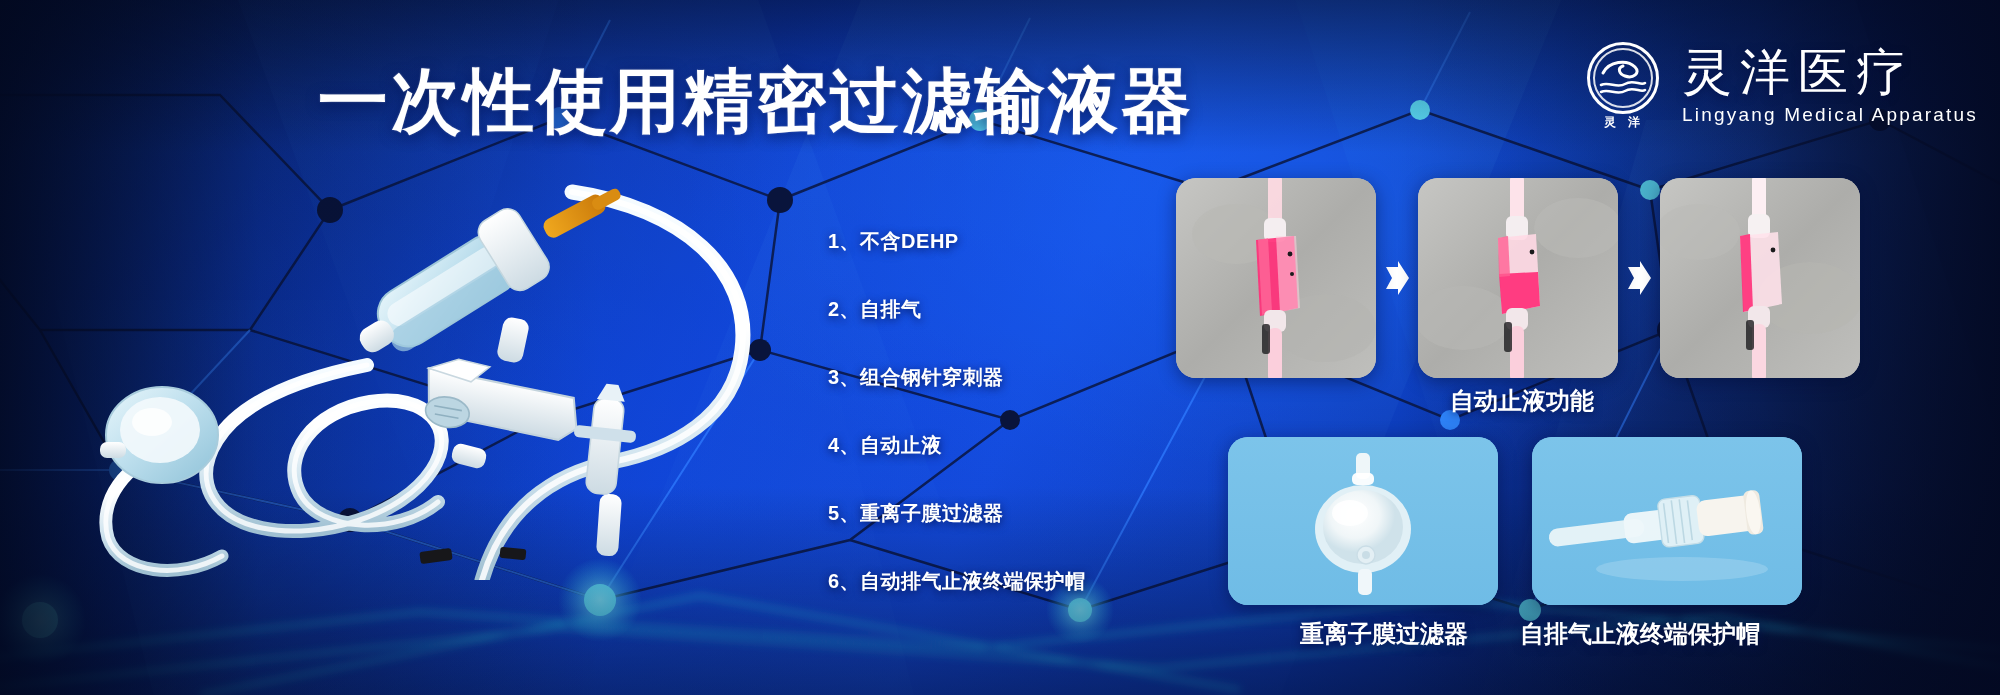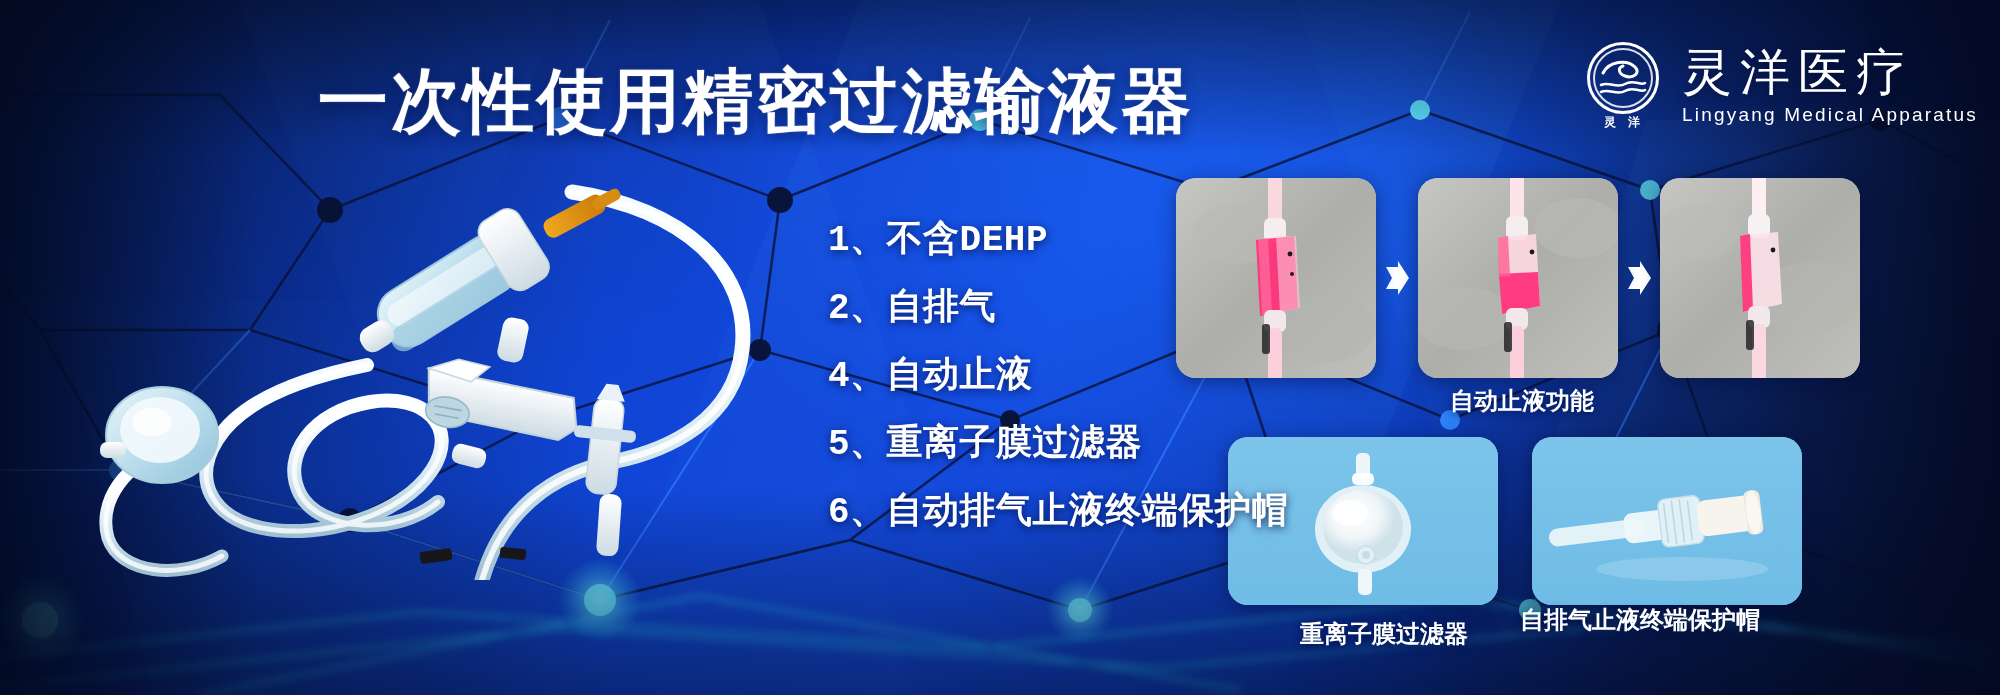--- a/index.html
+++ b/index.html
@@ -78,24 +78,24 @@
     text-shadow:0 2px 8px rgba(0,10,60,.6);
   }
   .brand-en {
     color:#ffffff; font-size:19px; line-height:26px; letter-spacing:2.2px;
     text-align:center; margin-top:2px; font-family:"Liberation Sans",sans-serif;
   }
 
   
   .features { position:absolute; left:828px; top:226px; width:360px; }
   .feature-item {
-    color:#ffffff; font-size:36px; line-height:30px; font-weight:bold;
+    color:#ffffff; font-size:20px; line-height:30px; font-weight:bold;
     margin-bottom:38px; white-space:nowrap; letter-spacing:.5px;
     text-shadow:0 2px 8px rgba(0,15,70,.8);
-    font-family:Liberation Mono, monospace;
+    font-family:Liberation Sans, sans-serif;
   }
   .feature-item:last-child { margin-bottom:6px; }
 
   
   .hero { position:absolute; left:52px; top:150px; width:720px; height:430px; }
 
   
   .steps { position:absolute; left:1176px; top:178px; display:flex; align-items:center; }
   .step-card {
     width:200px; height:200px; border-radius:20px; overflow:hidden;
@@ -104,21 +104,21 @@
   .arrow-sep { width:42px; display:flex; align-items:center; justify-content:center; }
   .arrow-glyph { width:26px; height:34px; }
 
   .caption {
     position:absolute; color:#ffffff; font-weight:bold; font-size:24px; line-height:28px;
     white-space:nowrap; text-shadow:0 2px 9px rgba(0,15,70,.85);
     font-family:"DejaVu Sans","Liberation Sans",sans-serif;
   }
   .cap-steps { left:1450px; top:387px;text-align:center; }
   .cap-filter { left:1253px; top:620px;margin-left:47px; }
-  .cap-cap { left:1520px; top:606px; }
+  .cap-cap { left:1520px; top:620px; }
 
   .pair { position:absolute; left:1228px; top:437px; display:flex; gap:34px; }
   .pair-card {
     width:270px; height:168px; border-radius:20px; overflow:hidden;
     background:#74c0e8; position:relative; box-shadow:0 4px 18px rgba(0,10,50,.45);
   }
 
   .ph { position:absolute; inset:0; }
 </style>
 </head>
@@ -440,18 +440,19 @@
       </svg>
     </div>
   </div>
 
   <div class="caption cap-filter">重离子膜过滤器</div>
   <div class="caption cap-cap">自排气止液终端保护帽</div>
 
   <div class="features">
     <div class="feature-item">1、不含DEHP</div>
     <div class="feature-item">2、自排气</div>
+    <div class="feature-item">3、组合钢针穿刺器</div>
     <div class="feature-item">4、自动止液</div>
     <div class="feature-item">5、重离子膜过滤器</div>
     <div class="feature-item">6、自动排气止液终端保护帽</div>
   </div>
 
 </div>
 
 </body></html>

